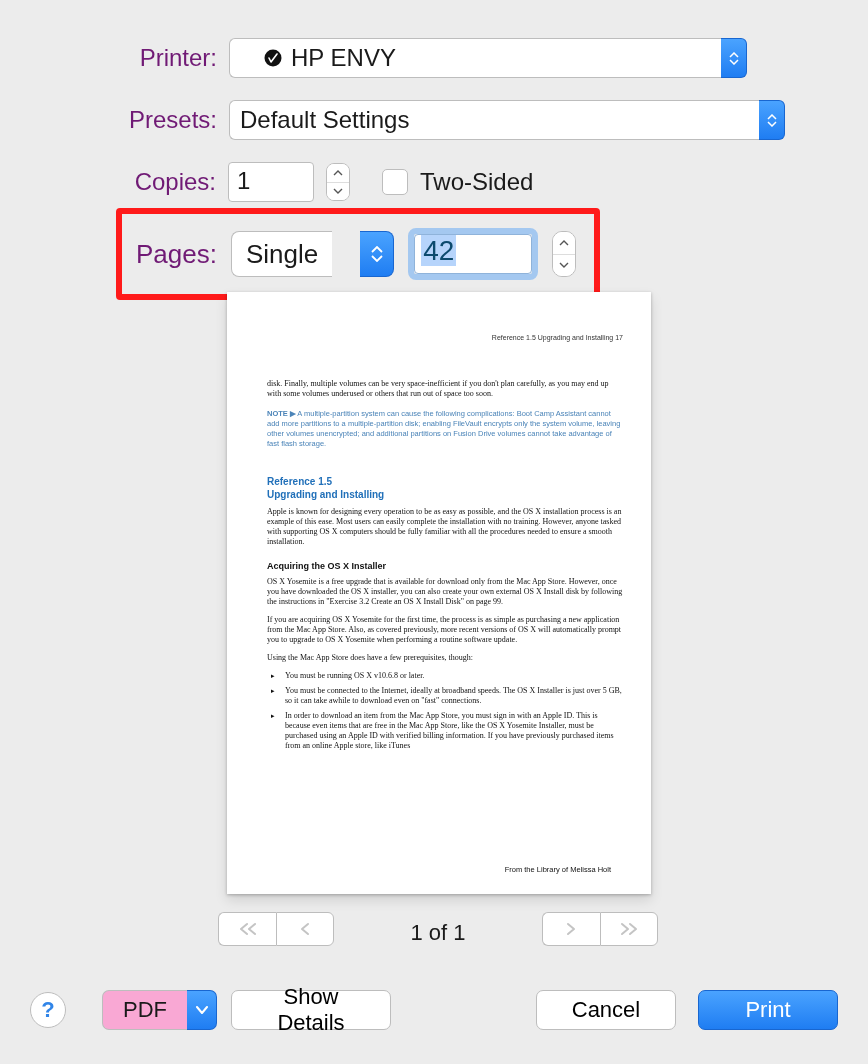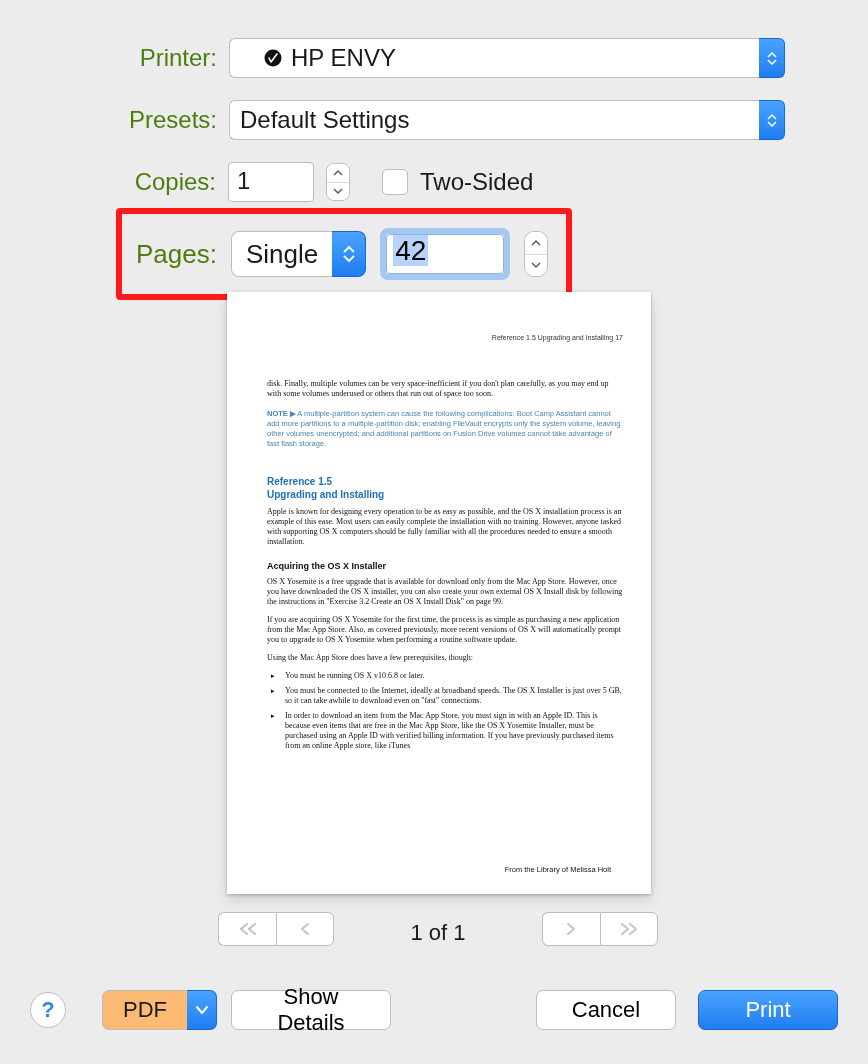--- a/index.html
+++ b/index.html
@@ -15,21 +15,21 @@
   }
 
   .row {
     display: flex;
     align-items: center;
     gap: 12px;
   }
   .label {
     text-align: right;
     font-size: 24px;
-    color: #4d7c0f;
+    color: #701a75;
   }
 
   
   .popup {
     display: flex;
     align-items: center;
     background: #fff;
     border: 1px solid #bdbdbd;
     border-right: none;
     border-radius: 6px 0 0 6px;
@@ -110,21 +110,21 @@
     border-radius: 8px;
     padding: 0;
     height: 52px;
     display:flex;
   }
   .page-input {
     background:#fff;
     border: 1px solid #8fb3da;
     border-radius: 4px;
     font-size: 28px;
-    color:#000000;
+    color:#0c4a6e;
     width: 118px;
     padding: 0 6px;
     height: 100%;
   }
   .page-input .sel {
     background: #b6d4fb;
     padding: 0 2px;
   }
 
   
@@ -226,35 +226,36 @@
     display:flex; align-items:center; justify-content:center;
     cursor:pointer;
   }
   .btn-primary {
     background: linear-gradient(#4aa3ff,#1f7df2);
     border: 1px solid #1866d0;
     color:#fff;
   }
   .pdf-group { display:flex; margin-left: 36px; }
   .pdf-btn {
-    height:40px; background:#fdba74; border:1px solid #bdbdbd;
+    height:40px; background:#f9a8d4; border:1px solid #bdbdbd;
     border-right:none; border-radius:7px 0 0 7px;
     padding: 0 20px; font-size:22px;
     display:flex; align-items:center;
   }
   .pdf-cap {
     width: 30px; height: 40px;
     background: linear-gradient(#4aa3ff,#1f7df2);
     border:1px solid #1866d0; border-left:none;
     border-radius: 0 7px 7px 0;
     display:flex; align-items:center; justify-content:center;
   }
 
   .pages-select {
     display:flex;
+    gap:28px;
   }
   .pages-popup {
     height: 46px;
     background: #fff;
     border: 1px solid #bdbdbd;
     border-right:none;
     border-radius: 8px 0 0 8px;
     display:flex; align-items:center;
     padding: 0 14px; font-size:26px;
   }
@@ -266,21 +267,21 @@
     display:flex; flex-direction:column; align-items:center; justify-content:center; gap:2px;
   }
 
 </style>
 </head>
 <body>
 
 <div class="row" style="position:absolute; left:121px; top:38px;">
   <div class="label" style="width:96px;">Printer:</div>
   <div style="display:flex;">
-    <div class="popup" style="width:530px;padding-left:33px;">
+    <div class="popup" style="width:492px;padding-left:33px;">
       <span class="printer-icon">
         <svg width="18" height="18" viewBox="0 0 18 18">
             <circle cx="9" cy="9" r="8.5" fill="#111"></circle>
             <path d="M5 9l2 4 6-8" stroke="#fff" stroke-width="1.6" fill="none" stroke-linecap="round" stroke-linejoin="round"></path>
           </svg>
       </span>
       <span>HP ENVY</span>
     </div>
     <div class="popup-cap">
       <svg width="10" height="6" viewBox="0 0 10 6">

